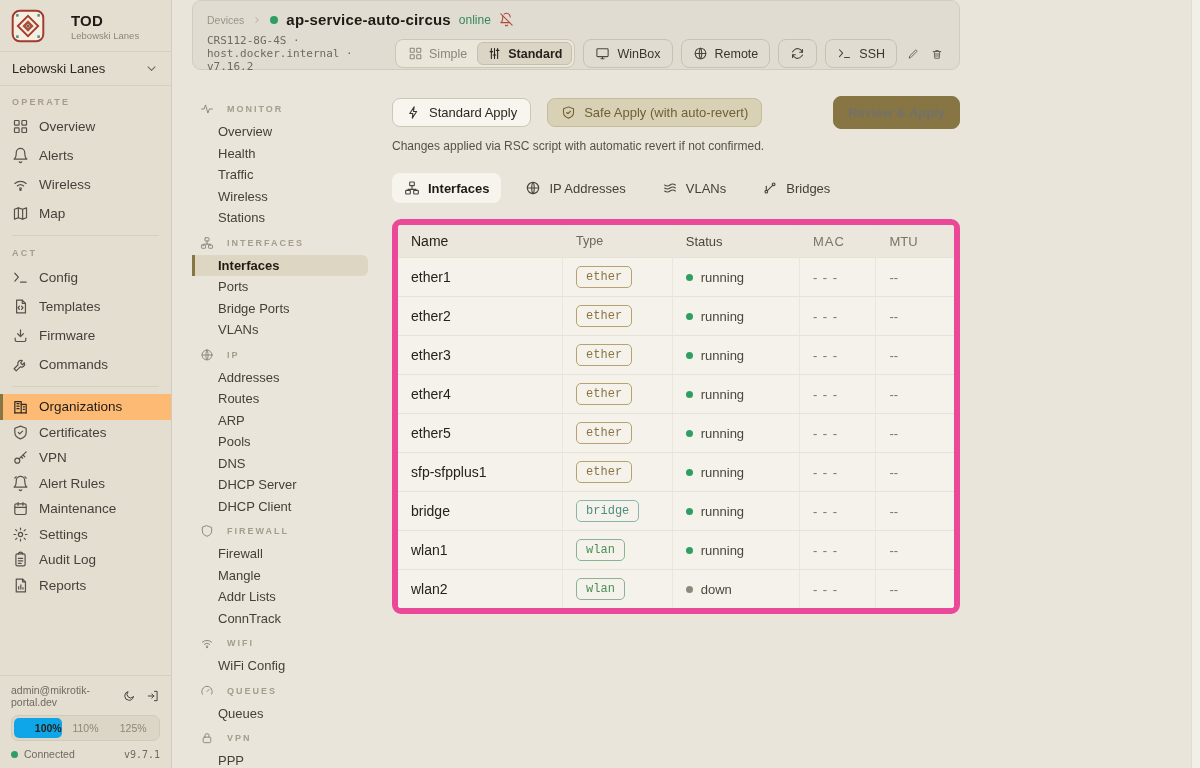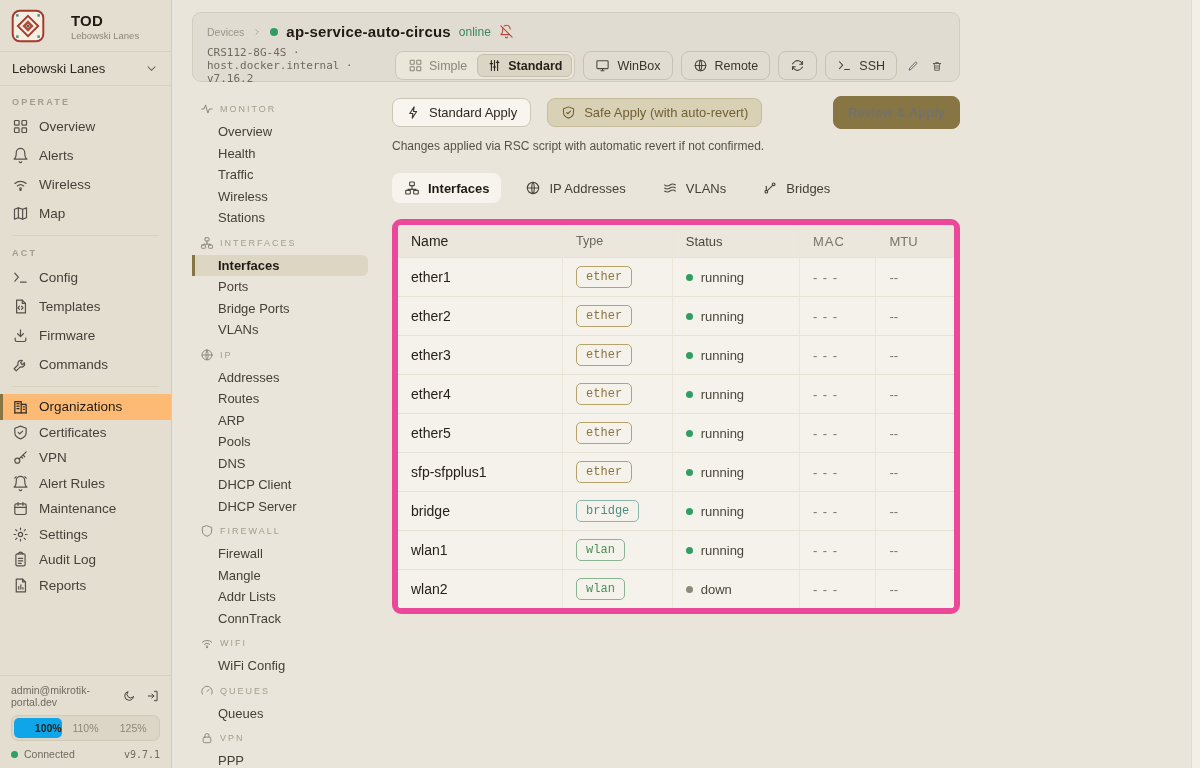--- a/index.html
+++ b/index.html
@@ -48,21 +48,21 @@
   .zoom-btn.active{background:#0ea5e9;color:#27231b;font-weight:700;text-align:right;}
   .status-row{display:flex;align-items:center;justify-content:space-between;font-size:10.5px;color:#6e6a5e;}
   .conn{display:inline-flex;align-items:center;gap:6px;}
   .conn .dot{width:7px;height:7px;background:#2f9e63;}
   .ver{font-size:10px;color:#6e6a5e;}
 
   
   .scroll-track{position:absolute;right:0;top:0;width:9px;height:768px;background:#f2efe6;border-left:1px solid #e2ddd2;}
 
   
-  .device-card{position:absolute;left:192px;top:12px;width:768px;height:70px;background:#e1dcd2;
+  .device-card{position:absolute;left:192px;top:0;width:768px;height:70px;background:#e1dcd2;
     border:1px solid #d2ccbe;border-radius:9px;padding:10px 14px 9px;}
   .bc-row{display:flex;align-items:center;gap:8px;}
   .bc-link{font-size:10.5px;color:#9b9486;cursor:pointer;}
   .bc-chev{color:#9b9486;}
   .bc-row .dot{background:#2f9e63;}
   .dev-name{font-size:15px;font-weight:700;color:#1f1b14;letter-spacing:.2px;}
   .dev-online{font-size:12px;color:#37895c;}
   .bell-off{color:#b1493a;cursor:pointer;}
   .card-row2{display:flex;justify-content:space-between;align-items:center;margin-top:6px;}
   .dev-meta{font-size:11px;color:#6e6a5e;}
@@ -70,22 +70,22 @@
   .seg{display:flex;align-items:center;border:1px solid #ccc6b7;background:#eae6da;border-radius:8px;padding:2px;}
   .seg-opt{display:flex;align-items:center;gap:6px;font-size:12.5px;color:#8d8779;padding:4px 10px;border-radius:6px;cursor:pointer;}
   .seg-opt.active{background:#dbd5c6;border:1px solid #c6bfaf;color:#27231b;font-weight:600;padding:3px 9px;}
   .hbtn{display:flex;align-items:center;gap:7px;background:transparent;border:1px solid #c8c2b3;
     border-radius:8px;padding:6px 11px;font-size:12.5px;color:#3a362e;}
   .hbtn .icn{color:#4b473d;}
   .ghost{color:#56524b;cursor:pointer;padding:2px;}
 
   
   .subnav{position:absolute;left:192px;top:95px;width:198px;height:673px;overflow:hidden;}
-  .sub-label{height:18px;margin:5px 0 3px;display:flex;align-items:center;gap:6px;padding-left:8px;
-    font-size:9px;font-weight:400;letter-spacing:2px;color:#a49d8c;}
+  .sub-label{height:18px;margin:5px 0 3px;display:flex;align-items:center;gap:13px;padding-left:8px;
+    font-size:9px;font-weight:700;letter-spacing:2px;color:#a49d8c;}
   .sub-label .icn{width:14px;height:14px;color:#8d887c;}
   .sub-item{height:21.5px;display:flex;align-items:center;font-size:13px;color:#45413a;
     padding-left:23px;border-left:3px solid transparent;margin-right:22px;cursor:pointer;}
   .sub-item.active{background:#ddd6c3;border-left-color:#877543;border-radius:0 6px 6px 0;
     color:#1f1b14;font-weight:600;}
 
   
   .content{position:absolute;left:392px;top:96px;width:568px;}
   .apply-row{display:flex;align-items:center;gap:16px;}
   .btn-standard-apply{display:flex;align-items:center;gap:8px;background:#f7f5ee;border:1px solid #ccc6b7;
@@ -482,22 +482,22 @@
             <path d="M12 3.5c2.5 2.3 2.5 14.7 0 17-2.5-2.3-2.5-14.7 0-17z"></path>
           </svg>
         </span>
         <span>IP</span>
       </div>
       <div class="sub-item">Addresses</div>
       <div class="sub-item">Routes</div>
       <div class="sub-item">ARP</div>
       <div class="sub-item">Pools</div>
       <div class="sub-item">DNS</div>
+      <div class="sub-item">DHCP Server</div>
       <div class="sub-item">DHCP Client</div>
-      <div class="sub-item">DHCP Server</div>
       <div class="sub-label">
         <span class="icn">
           <svg viewBox="0 0 24 24" fill="none" stroke="currentColor" stroke-width="1.7" stroke-linecap="round" stroke-linejoin="round">
             <path d="M12 3l8 3v6c0 5-3.5 7.5-8 9-4.5-1.5-8-4-8-9V6z"></path>
           </svg>
         </span>
         <span>FIREWALL</span>
       </div>
       <div class="sub-item">Firewall</div>
       <div class="sub-item">Mangle</div>

